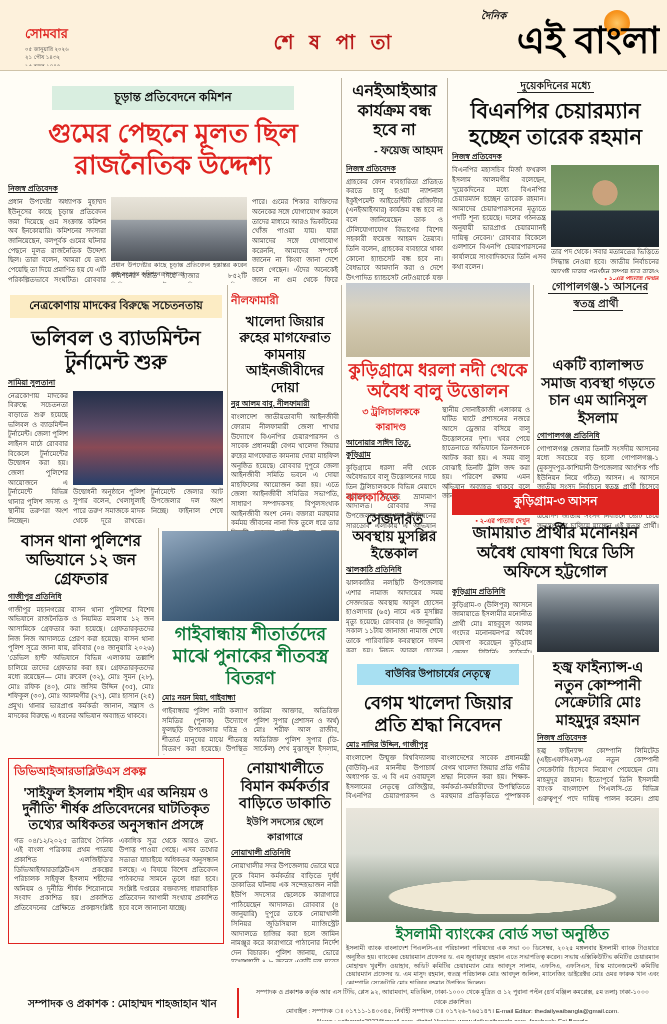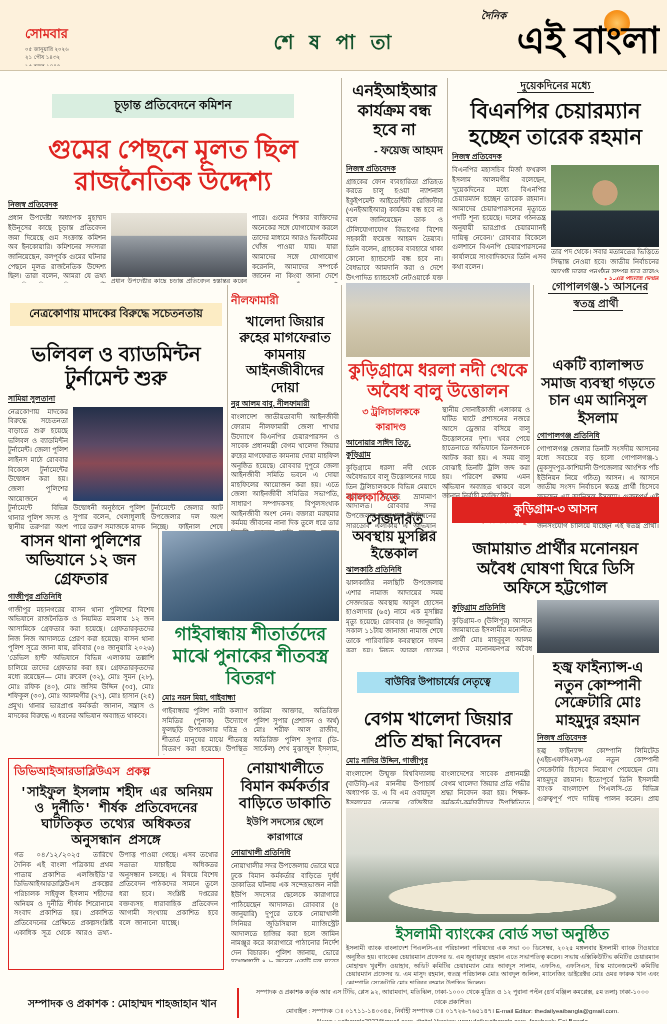--- a/index.html
+++ b/index.html
@@ -3,30 +3,30 @@
 <meta charset="utf-8">
 <style>
   html,body{margin:0;padding:0;background:#fffdf6;}
   #paper{position:relative;width:667px;height:1024px;background:#fffdf6;overflow:hidden;
          font-family:"Liberation Sans", sans-serif;color:#1a1a1a;}
   .abs{position:absolute;overflow:hidden;}
   
   #masthead{left:0;top:0;width:667px;height:70px;background:var(--cream);border-bottom:1px solid #cfc3a9;}
   .day{color:var(--red);font-weight:bold;font-size:13px;}
   .mini-date{font-size:5.5px;color:#444;line-height:1.5;}
-  .page-label{font-size:20px;font-weight:bold;letter-spacing:5px;color:#14532d;}
+  .page-label{font-size:20px;font-weight:bold;letter-spacing:5px;color:#b91c1c;}
   .logo-text{font-size:37px;font-weight:bold;color:#000;line-height:1;position:relative;z-index:2;}
   .logo-prefix{font-size:10px;font-weight:bold;color:#111;position:absolute;left:16px;top:0;z-index:3;font-style:italic;}
   .logo-sun{position:absolute;right:30px;top:2px;width:26px;height:26px;border-radius:50%;z-index:1;
             background:radial-gradient(circle at 50% 50%, #ffc867 0%, var(--orange) 60%, #ef7f12 100%);}
   
-  .kicker-box{display:block;margin:16px auto;text-align:center;font-weight:bold;font-size:12px;color:#111;padding:2px 6px;}
+  .kicker-box{display:block;margin:8px auto;text-align:center;font-weight:bold;font-size:12px;color:#111;padding:2px 6px;}
   .kicker-green{background:var(--green-bg);width:230px;}
   .kicker-yellow{background:var(--yellow-bg);width:200px;font-size:11px;}
-  .kicker-cyan{background:var(--cyan-bg);width:150px;font-size:10px;}
+  .kicker-cyan{background:var(--cyan-bg);width:150px;font-size:10px;font-family:Liberation Serif, serif;}
   .kicker-redband{background:var(--red);color:#fff;width:100%;padding:3px 0;font-size:12px;box-sizing:border-box;}
   .kicker-redtext{color:var(--red);font-weight:bold;font-size:11px;text-align:left;}
   .kicker-plain{font-weight:bold;font-size:10.5px;text-align:center;}
   .kicker-plain span{border-bottom:1px solid #222;padding:0 4px 1px;}
   .headline{font-weight:bold;text-align:center;color:#0d0d0d;line-height:1.22;margin:3px 0 2px;}
   .hl-red{color:var(--red);}
   .hl-green{color:var(--green-head);}
   .byline{font-size:7.5px;font-weight:bold;color:#111;text-decoration:underline;margin:2px 0;}
   .body-txt{font-size:6.8px;line-height:1.42;text-align:justify;color:#1c1c1c;overflow:hidden;}
   .two-col{column-count:2;column-gap:6px;}
@@ -207,21 +207,21 @@
     <div class="body-txt" style="height:152px;">গাজীপুর মহানগরের বাসন থানা পুলিশের বিশেষ অভিযানে রাজনৈতিক ও নিয়মিত মামলায় ১২ জন আসামিকে গ্রেফতার করা হয়েছে। গ্রেফতারকৃতদের নিজ নিজ আদালতে প্রেরণ করা হয়েছে। বাসন থানা পুলিশ সূত্রে জানা যায়, রবিবার (০৪ জানুয়ারি ২০২৬) 'ডেভিল হান্ট' অভিযানে বিভিন্ন এলাকায় তল্লাশি চালিয়ে তাদের গ্রেফতার করা হয়। গ্রেফতারকৃতদের মধ্যে রয়েছেন— মোঃ রুবেল (৩২), মোঃ সুমন (২৮), মোঃ রফিক (৪০), মোঃ জসিম উদ্দিন (৩৫), মোঃ শফিকুল (৩০), মোঃ আলমগীর (২৭), মোঃ হাসান (২৫) প্রমুখ। থানার ভারপ্রাপ্ত কর্মকর্তা জানান, সন্ত্রাস ও মাদকের বিরুদ্ধে এ ধরনের অভিযান অব্যাহত থাকবে।</div>
   </div>
 
   <div class="abs" style="left:162px;top:531px;width:177px;height:224px;">
     <div class="photo ph-winter" style="width:177px;height:90px;"></div>
     <div class="headline hl-green" style="font-size:18px;">গাইবান্ধায় শীতার্তদের মাঝে পুনাকের শীতবস্ত্র বিতরণ</div>
     <div class="byline">মোঃ নয়ন মিয়া, গাইবান্ধা</div>
     <div class="body-txt two-col" style="height:62px;">গাইবান্ধায় পুলিশ নারী কল্যাণ সমিতির (পুনাক) উদ্যোগে ফুলছড়ি উপজেলার দরিদ্র ও শীতার্ত মানুষের মাঝে শীতবস্ত্র বিতরণ করা হয়েছে। উপস্থিত ছিলেন পুনাকের সভানেত্রী কারিমা আক্তার, অতিরিক্ত পুলিশ সুপার (প্রশাসন ও অর্থ) মোঃ শরীফ আল রাজীব, অতিরিক্ত পুলিশ সুপার (ডি-সার্কেল) শেখ মুত্তাজুল ইসলাম, সদর থানার ভারপ্রাপ্ত কর্মকর্তাসহ জেলা পুলিশের কর্মকর্তারা। চরাঞ্চলের পাঁচ শতাধিক শীতার্ত মানুষের হাতে কম্বল তুলে দেওয়া হয়।</div>
   </div>
 
-  <div class="abs boxed" style="left:8px;top:758px;width:216px;height:212px;font-family:Liberation Mono, monospace;">
+  <div class="abs boxed" style="left:8px;top:758px;width:216px;height:186px;">
     <div class="kicker-redtext">ডিভিআইআরডাব্লিউএস প্রকল্প</div>
     <div class="headline" style="font-size:13px;">'সাইফুল ইসলাম শহীদ এর অনিয়ম ও দুর্নীতি' শীর্ষক প্রতিবেদনের ঘাটতিকৃত তথ্যের অধিকতর অনুসন্ধান প্রসঙ্গে</div>
     <div class="body-txt two-col" style="height:108px;margin-top:3px;">গত ০৪/১২/২০২৫ তারিখে দৈনিক এই বাংলা পত্রিকায় প্রথম পাতায় প্রকাশিত এলজিইডি'র ডিভিআইআরডাব্লিউএস প্রকল্পের পরিচালক সাইফুল ইসলাম শহীদের অনিয়ম ও দুর্নীতি শীর্ষক শিরোনামে সংবাদ প্রকাশিত হয়। প্রকাশিত প্রতিবেদনের প্রেক্ষিতে প্রকল্পসংশ্লিষ্ট একাধিক সূত্র থেকে আরও তথ্য-উপাত্ত পাওয়া গেছে। এসব তথ্যের সত্যতা যাচাইয়ে অধিকতর অনুসন্ধান চলছে। এ বিষয়ে বিশেষ প্রতিবেদন পাঠকদের সামনে তুলে ধরা হবে। সংশ্লিষ্ট দপ্তরের বক্তব্যসহ ধারাবাহিক প্রতিবেদন আগামী সংখ্যায় প্রকাশিত হবে বলে জানানো যাচ্ছে।</div>
   </div>
 
   <div class="abs" style="left:231px;top:757px;width:108px;height:205px;">
     <div class="headline" style="font-size:14.5px;">নোয়াখালীতে বিমান কর্মকর্তার বাড়িতে ডাকাতি</div>
     <div class="subhead">ইউপি সদস্যের ছেলে কারাগারে</div>
     <div class="byline">নোয়াখালী প্রতিনিধি</div>
     <div class="body-txt" style="height:126px;">নোয়াখালীর সদর উপজেলায় ভোরে ঘরে ঢুকে বিমান কর্মকর্তার বাড়িতে দুর্ধর্ষ ডাকাতির ঘটনায় এক সন্দেহভাজন নারী ইউপি সদস্যের ছেলেকে কারাগারে পাঠিয়েছেন আদালত। রোববার (৪ জানুয়ারি) দুপুরে তাকে নোয়াখালী সিনিয়র জুডিসিয়াল ম্যাজিস্ট্রেট আদালতে হাজির করা হলে জামিন নামঞ্জুর করে কারাগারে পাঠানোর নির্দেশ দেন বিচারক। পুলিশ জানায়, ভোরে মুখোশধারী ৭-৮ জনের একটি দল ঘরের দরজা ভেঙে ঢুকে নগদ টাকা ও স্বর্ণালঙ্কার লুট করে নিয়ে যায়।</div>

